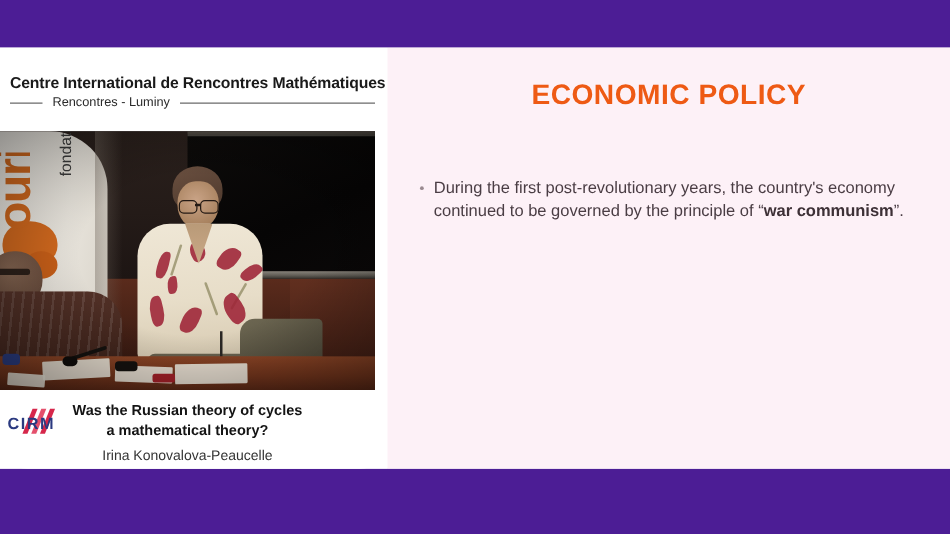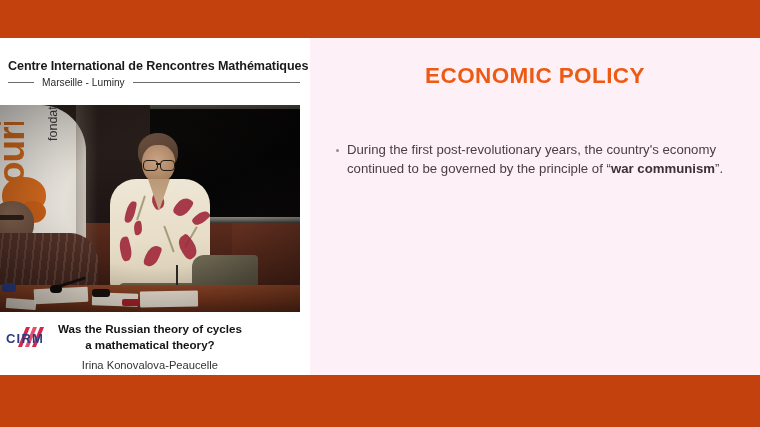--- a/index.html
+++ b/index.html
@@ -10,21 +10,21 @@
   body {
     width: 760px;
     height: 427px;
     overflow: hidden;
     font-family: "Liberation Sans", sans-serif;
   }
   #stage {
     position: relative;
     width: 760px;
     height: 427px;
-    background: #c2410c;
+    background: #4c1d95;
     overflow: hidden;
   }
 
   
   #content-band {
     position: absolute;
     left: 0;
     top: 38px;
     width: 760px;
     height: 337px;
@@ -414,21 +414,21 @@
 <div id="stage">
 
   <div id="content-band">
 
     <div id="left-col">
 
       <div id="cirm-header">
         <div id="cirm-header-title">Centre International de Rencontres Mathématiques</div>
         <div id="cirm-header-sub-row">
           <div class="rule" id="rule-left"></div>
-          <div id="cirm-header-sub">Marseille - Luminy</div>
+          <div id="cirm-header-sub">Rencontres - Luminy</div>
           <div class="rule" id="rule-right"></div>
         </div>
       </div>
 
       <div id="video-still">
         <div class="vid-layer" id="wall-upper"></div>
         <div class="vid-layer" id="blackboard"></div>
         <div class="vid-layer" id="blackboard-frame-top"></div>
         <div class="vid-layer" id="chalk-rail-2"></div>
         <div class="vid-layer" id="wall-lower"></div>

